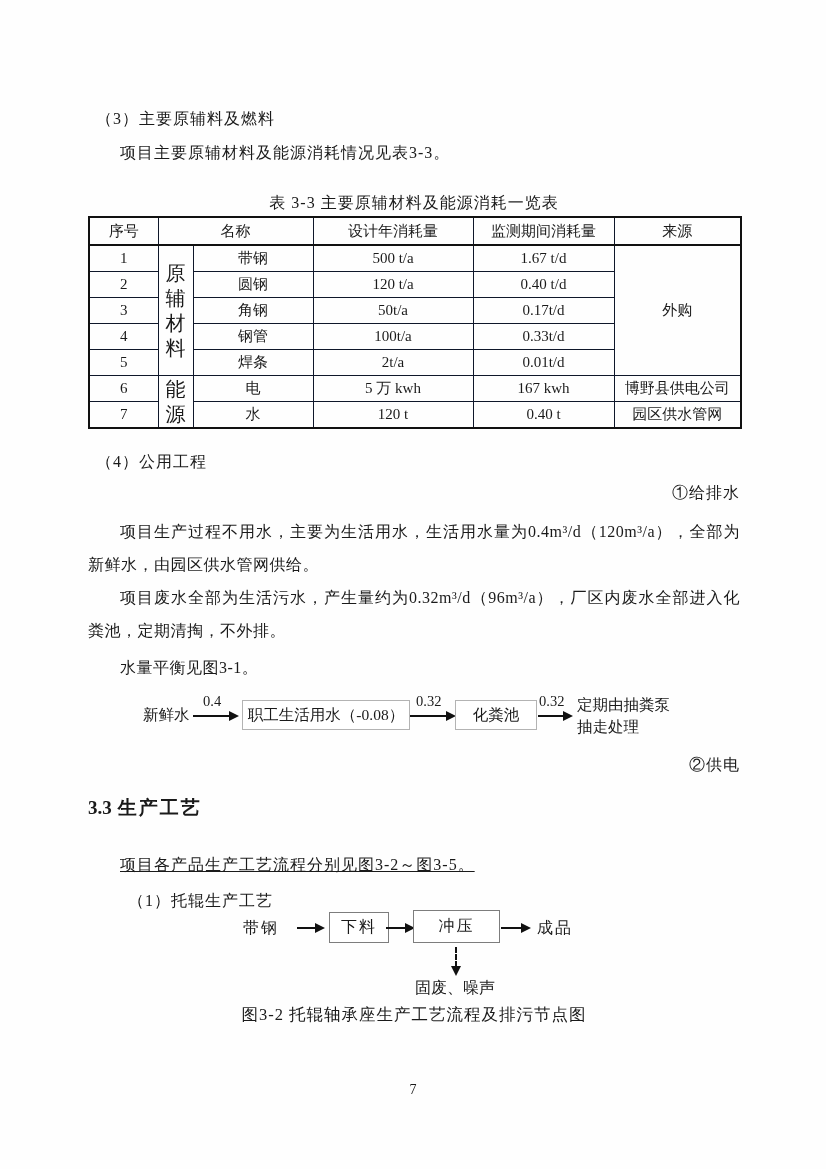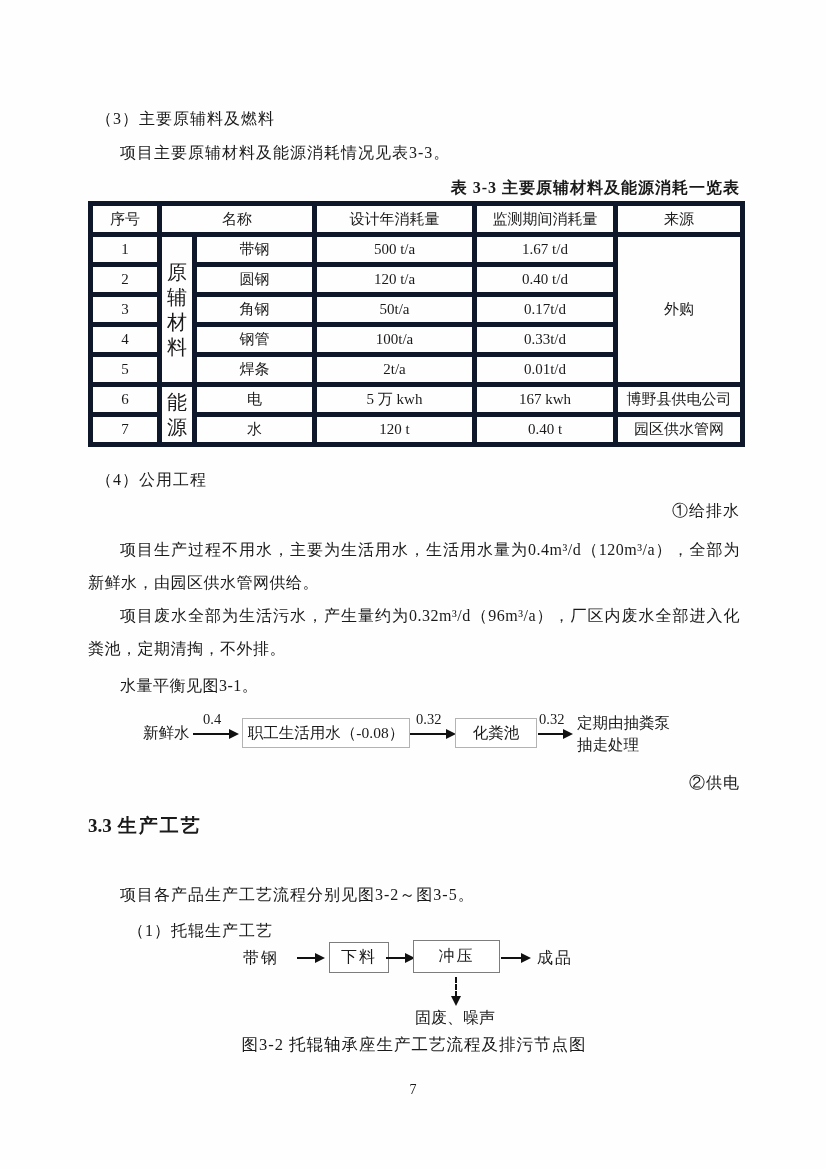--- a/index.html
+++ b/index.html
@@ -10,32 +10,32 @@
     background:#fefefe;
     color:#1a1a1a;
     font-family:"Liberation Serif","DejaVu Serif",serif;
     font-size:16px;
     overflow:hidden;
     box-sizing:border-box;
   }
   .content{position:absolute;left:88px;top:0;width:652px;}
   .h3a{margin-top:108px;line-height:22px;text-indent:8px;letter-spacing:1px;}
   .intro{margin-top:12px;line-height:22px;text-indent:32px;letter-spacing:1px;}
-  .ttitle{margin-top:13px;line-height:22px;text-align:right;letter-spacing:1px;font-weight:bold;}
+  .ttitle{margin-top:28px;line-height:22px;text-align:center;letter-spacing:1px;}
 
   table.mat{
     border-collapse:collapse;
     width:652px;
     table-layout:fixed;
     font-size:15px;
     margin-top:2px;
     border:2px solid #111;
   }
   table.mat th, table.mat td{
-    border:5px solid #0f172a;
+    border:1px solid #0f172a;
     text-align:center;
     vertical-align:middle;
     padding:0;
     font-weight:normal;
     overflow:hidden;
   }
   table.mat thead th{height:26px;border-bottom:2px solid #111;}
   table.mat tbody td{height:25px;}
   .vtext{display:inline-block;width:1em;word-break:break-all;line-height:25px;font-size:20px;}
 
@@ -61,21 +61,21 @@
   }
   .flownum{position:absolute;font-size:14.5px;white-space:nowrap;}
   .sink{position:absolute;line-height:22px;white-space:nowrap;}
 
   .cap31{margin-top:11px;text-align:center;font-weight:bold;font-size:16.5px;line-height:22px;letter-spacing:1px;}
   .cap32{margin-top:10px;text-align:center;font-size:16.5px;line-height:22px;letter-spacing:1px;}
 
   .h2a{margin-top:18px;line-height:28px;font-size:19px;font-weight:bold;}
   .h2a .num{font-family:"Liberation Serif","DejaVu Serif",serif;}
   .h2a .tit{font-family:"Liberation Sans","DejaVu Sans",sans-serif;margin-left:6px;letter-spacing:2px;}
-  .intro33{margin-top:44px;line-height:22px;text-indent:32px;letter-spacing:1px;}
+  .intro33{margin-top:32px;line-height:22px;text-indent:32px;letter-spacing:1px;text-decoration:underline;}
   .sub1-33{margin-top:14px;line-height:22px;text-indent:40px;letter-spacing:1px;}
 
   
   .fig32{position:relative;height:86px;margin-top:-4px;font-size:16px;}
   .fbox{
     position:absolute;border:1px solid #7d7d7d;
     display:flex;align-items:center;justify-content:center;
     letter-spacing:2px;box-sizing:border-box;background:#fff;
   }
   .varrow{position:absolute;width:0;border-left:2px dashed #111;}

